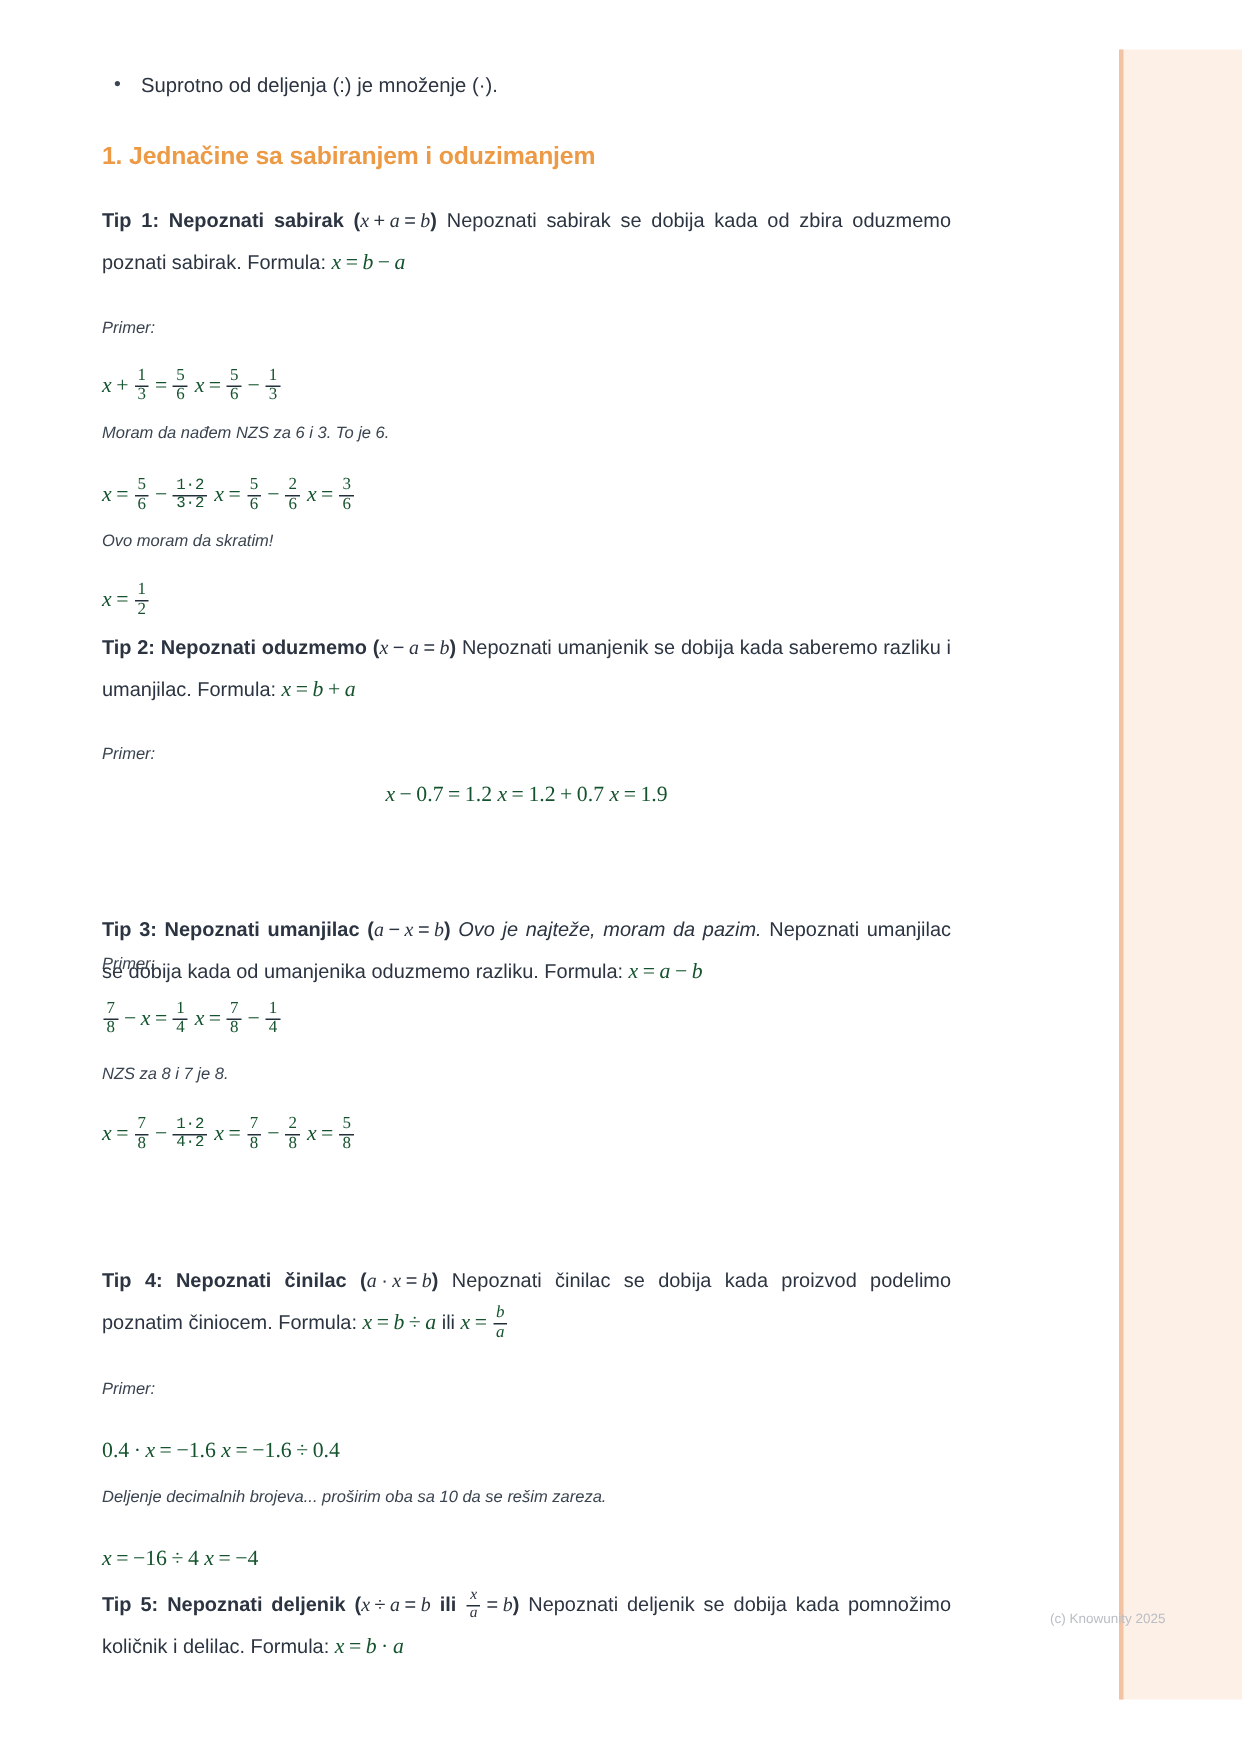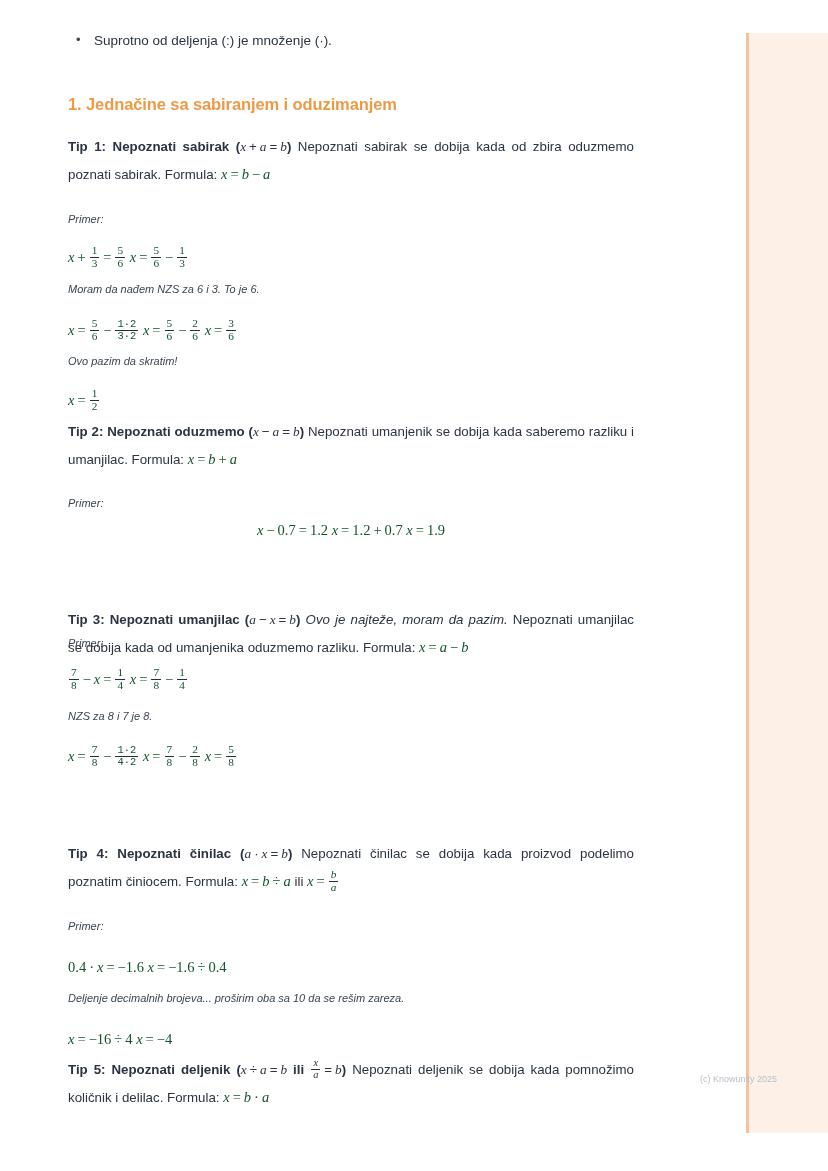--- a/index.html
+++ b/index.html
@@ -37,21 +37,21 @@
   }
   #content {
     position: absolute;
     left: 68px;
     top: 30px;
     width: 566px;
   }
 
   
   .bullet-list {
-    margin: 0 0 0 0;
+    margin: 16px 0 0 0;
     padding: 0;
     list-style: none;
   }
   .bullet-item {
     position: relative;
     padding-left: 26px;
     font-size: 13.5px;
     line-height: 22px;
     color: #2b3440;
   }
@@ -182,21 +182,21 @@
       <p class="note">Moram da nađem NZS za 6 i 3. To je 6.</p>
     </div>
 
     <div class="abs" style="top:288px;">
       <p class="math">
         <span class="mi">x</span><span class="op">=</span><span class="frac"><span class="top num">5</span><span class="bot num">6</span></span><span class="op">−</span><span class="frac tiny"><span class="top num">1·2</span><span class="bot num">3·2</span></span>&nbsp;<span class="mi">x</span><span class="op">=</span><span class="frac"><span class="top num">5</span><span class="bot num">6</span></span><span class="op">−</span><span class="frac"><span class="top num">2</span><span class="bot num">6</span></span>&nbsp;<span class="mi">x</span><span class="op">=</span><span class="frac"><span class="top num">3</span><span class="bot num">6</span></span>
       </p>
     </div>
 
     <div class="abs" style="top:320px;">
-      <p class="note">Ovo pazim da skratim!</p>
+      <p class="note">Ovo moram da skratim!</p>
     </div>
 
     <div class="abs" style="top:358px;">
       <p class="math">
         <span class="mi">x</span><span class="op">=</span><span class="frac"><span class="top num">1</span><span class="bot num">2</span></span>
       </p>
     </div>
 
     <div class="abs" style="top:388px;">
       <p class="body">

